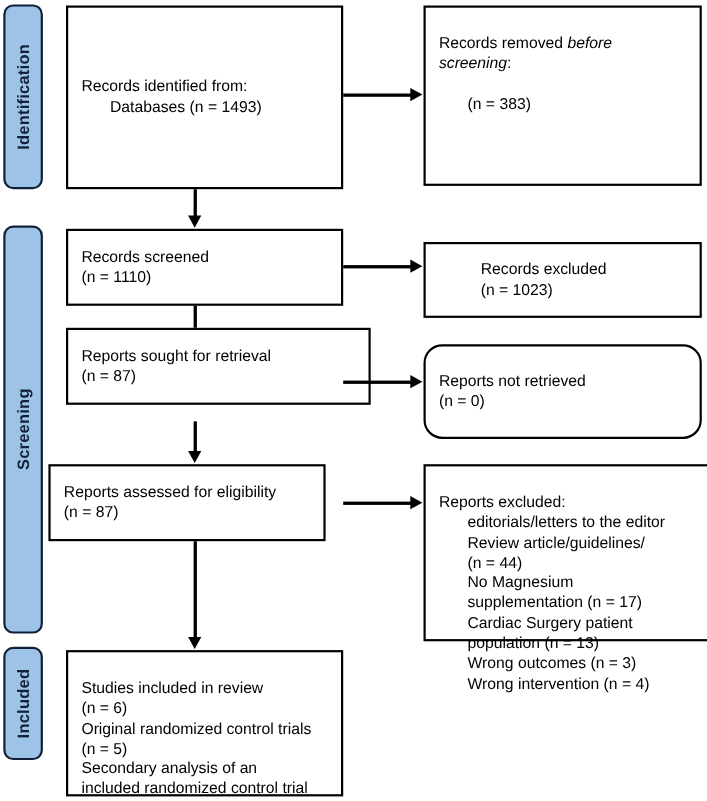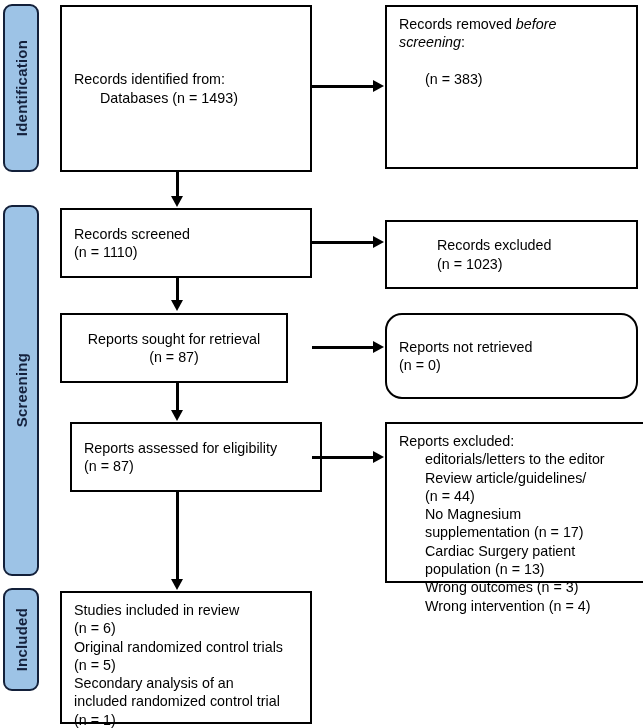--- a/index.html
+++ b/index.html
@@ -55,21 +55,21 @@
     padding: 0 12px;
     font-size: 14.3px;
     line-height: 1.28;
     color: #000000;
     width: 100%;
   }
   .flow-box.top-align {
     align-items: flex-start;
   }
   .flow-box.top-align .box-text {
-    padding-top: 8px;
+    padding-top: 24px;
   }
   .indent-1 { padding-left: 26px; display: block; }
   .ital { font-style: italic; }
 
   
   .vline {
     position: absolute;
     width: 2.5px;
     background: #000000;
   }
@@ -147,41 +147,41 @@
       <span>(n = 1023)</span>
     </div>
   </div>
 
   <div class="hline" style="left:312px; top:241px; width:62px;"></div>
   <div class="arrow-right" style="left:373px; top:235.8px;"></div>
 
   <div class="vline" style="left:176px; top:278px; height:24px;"></div>
   <div class="arrow-down" style="left:170.7px; top:300px;"></div>
 
-  <div class="flow-box" style="left:60px; top:313px; width:228px; height:70px;text-align:center;">
+  <div class="flow-box" style="left:60px; top:298px; width:277px; height:70px;">
     <div class="box-text">
       <span>Reports sought for retrieval</span><br>
       <span>(n = 87)</span>
     </div>
   </div>
 
   <div class="flow-box" style="left:385px; top:313px; width:253px; height:86px;border-radius:17px;">
     <div class="box-text">
       <span>Reports not retrieved</span><br>
       <span>(n = 0)</span>
     </div>
   </div>
 
   <div class="hline" style="left:312px; top:346px; width:62px;"></div>
   <div class="arrow-right" style="left:373px; top:340.8px;"></div>
 
   <div class="vline" style="left:176px; top:383px; height:28px;"></div>
   <div class="arrow-down" style="left:170.7px; top:410px;"></div>
 
-  <div class="flow-box" style="left:70px; top:422px; width:252px; height:70px;">
+  <div class="flow-box" style="left:44px; top:422px; width:252px; height:70px;">
     <div class="box-text">
       <span>Reports assessed for eligibility</span><br>
       <span>(n = 87)</span>
     </div>
   </div>
 
   <div class="flow-box top-align" style="left:385px; top:422px; width:297px; height:161px;">
     <div class="box-text">
       <span>Reports excluded:</span>
       <span class="indent-1">editorials/letters to the editor</span>

